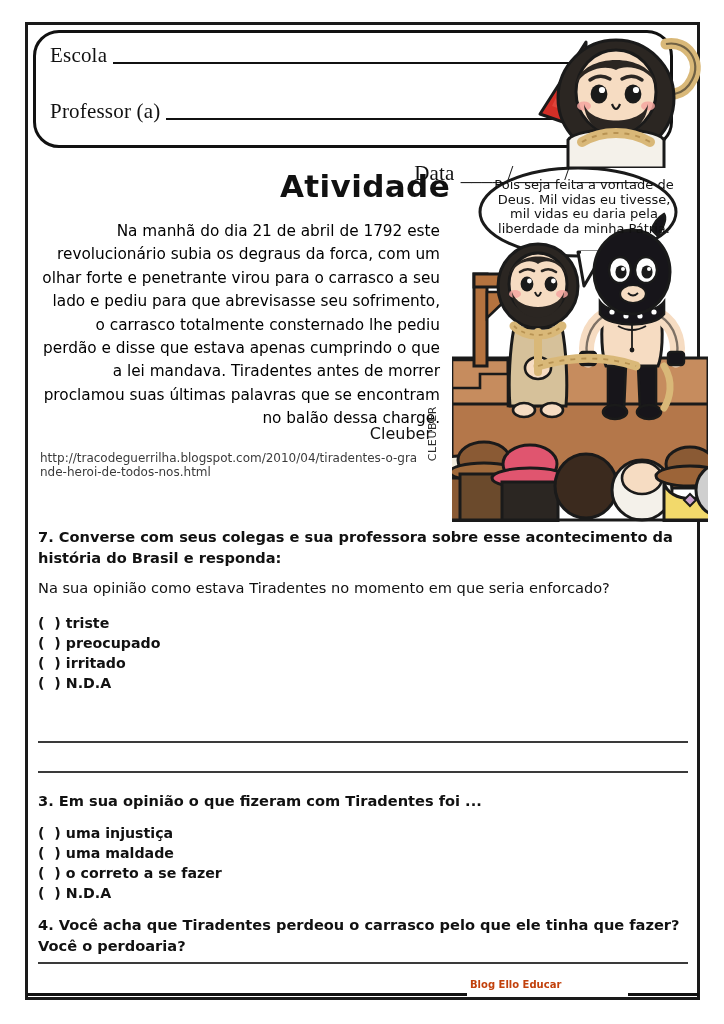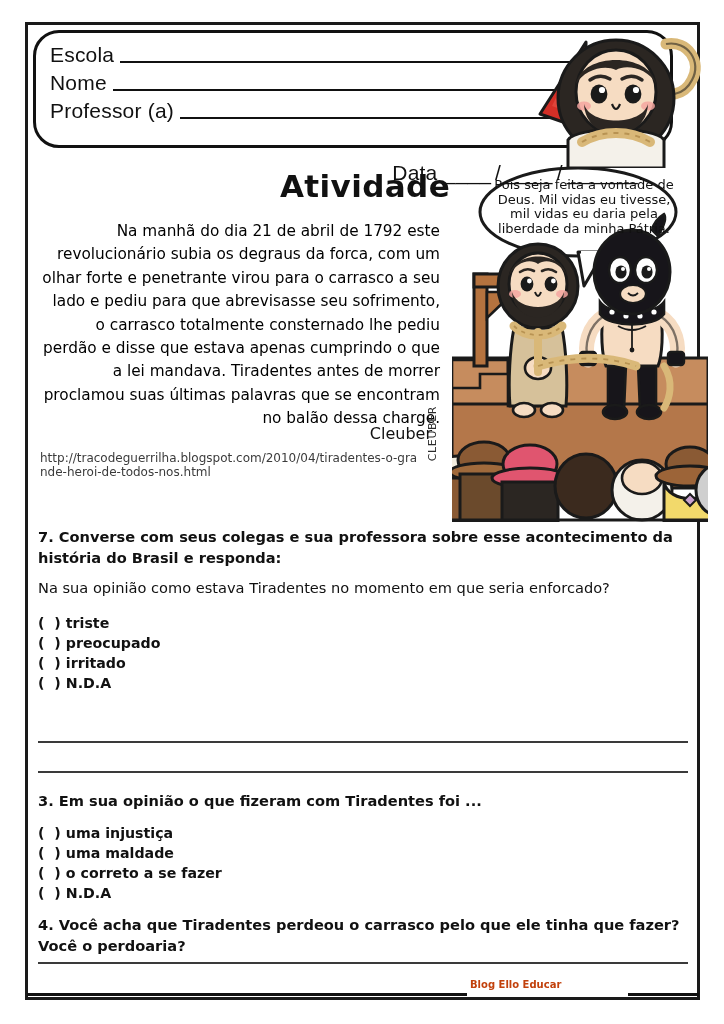--- a/index.html
+++ b/index.html
@@ -45,21 +45,21 @@
   .hdr-row {
     position: absolute;
     left: 14px;
     display: flex;
     align-items: flex-end;
     white-space: nowrap;
   }
   .hdr-label {
     font-size: 21px;
     color: #111;
-    font-family: Liberation Sans, sans-serif;
+    font-family: Liberation Serif, serif;
     letter-spacing: .2px;
   }
   .hdr-rule {
     display: inline-block;
     border-bottom: 2.5px solid #111;
     margin-left: 6px;
     margin-bottom: 4px;
     height: 0;
   }
   #row-escola { top: 10px; }
@@ -254,24 +254,20 @@
 
   <div id="page-border"></div>
 
   <div id="header-box">
 
     <div class="hdr-row" id="row-escola">
       <span class="hdr-label">Escola</span>
       <span class="hdr-rule" style="width:470px;"></span>
     </div>
 
-    <div class="hdr-row" id="row-nome">
-      <span class="hdr-label">Nome</span>
-      <span class="hdr-rule" style="width:480px;"></span>
-    </div>
 
     <div class="hdr-row" id="row-prof">
       <span class="hdr-label">Professor (a)</span>
       <span class="hdr-rule" style="width:400px;"></span>
     </div>
 
     <div class="hdr-row" id="row-data">
       <span class="hdr-label">Data</span>
       <span class="hdr-label" style="margin-left:6px;">____</span>
       <span class="hdr-label" style="margin-left:4px;">/</span>

